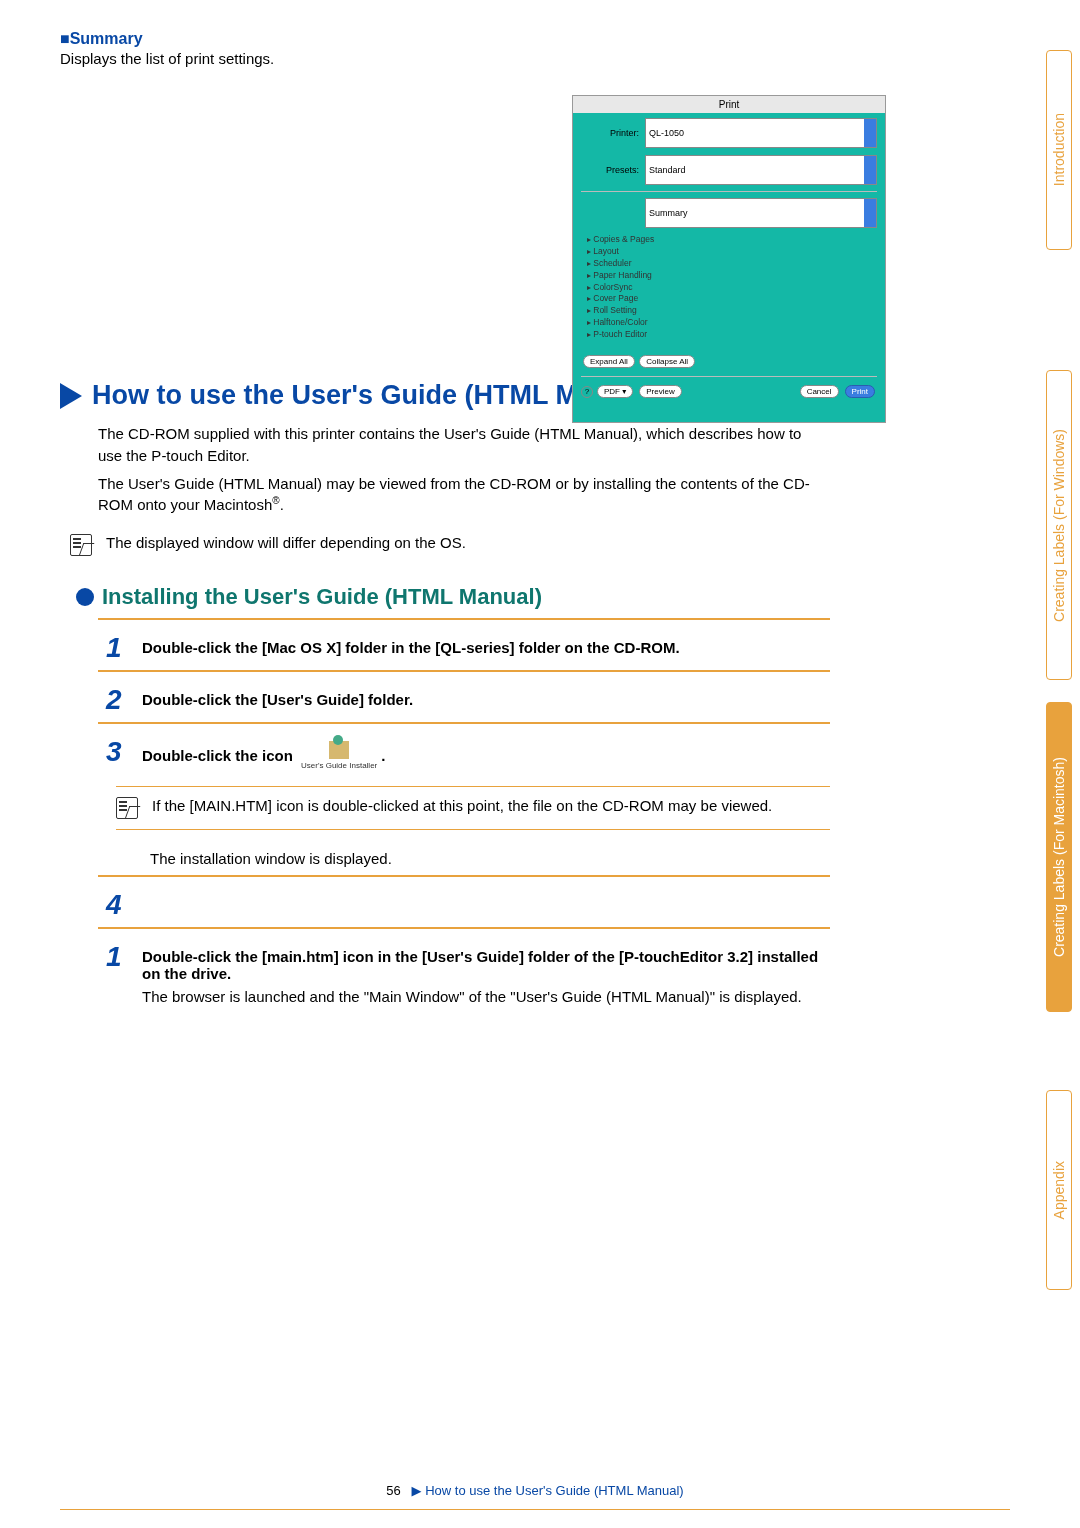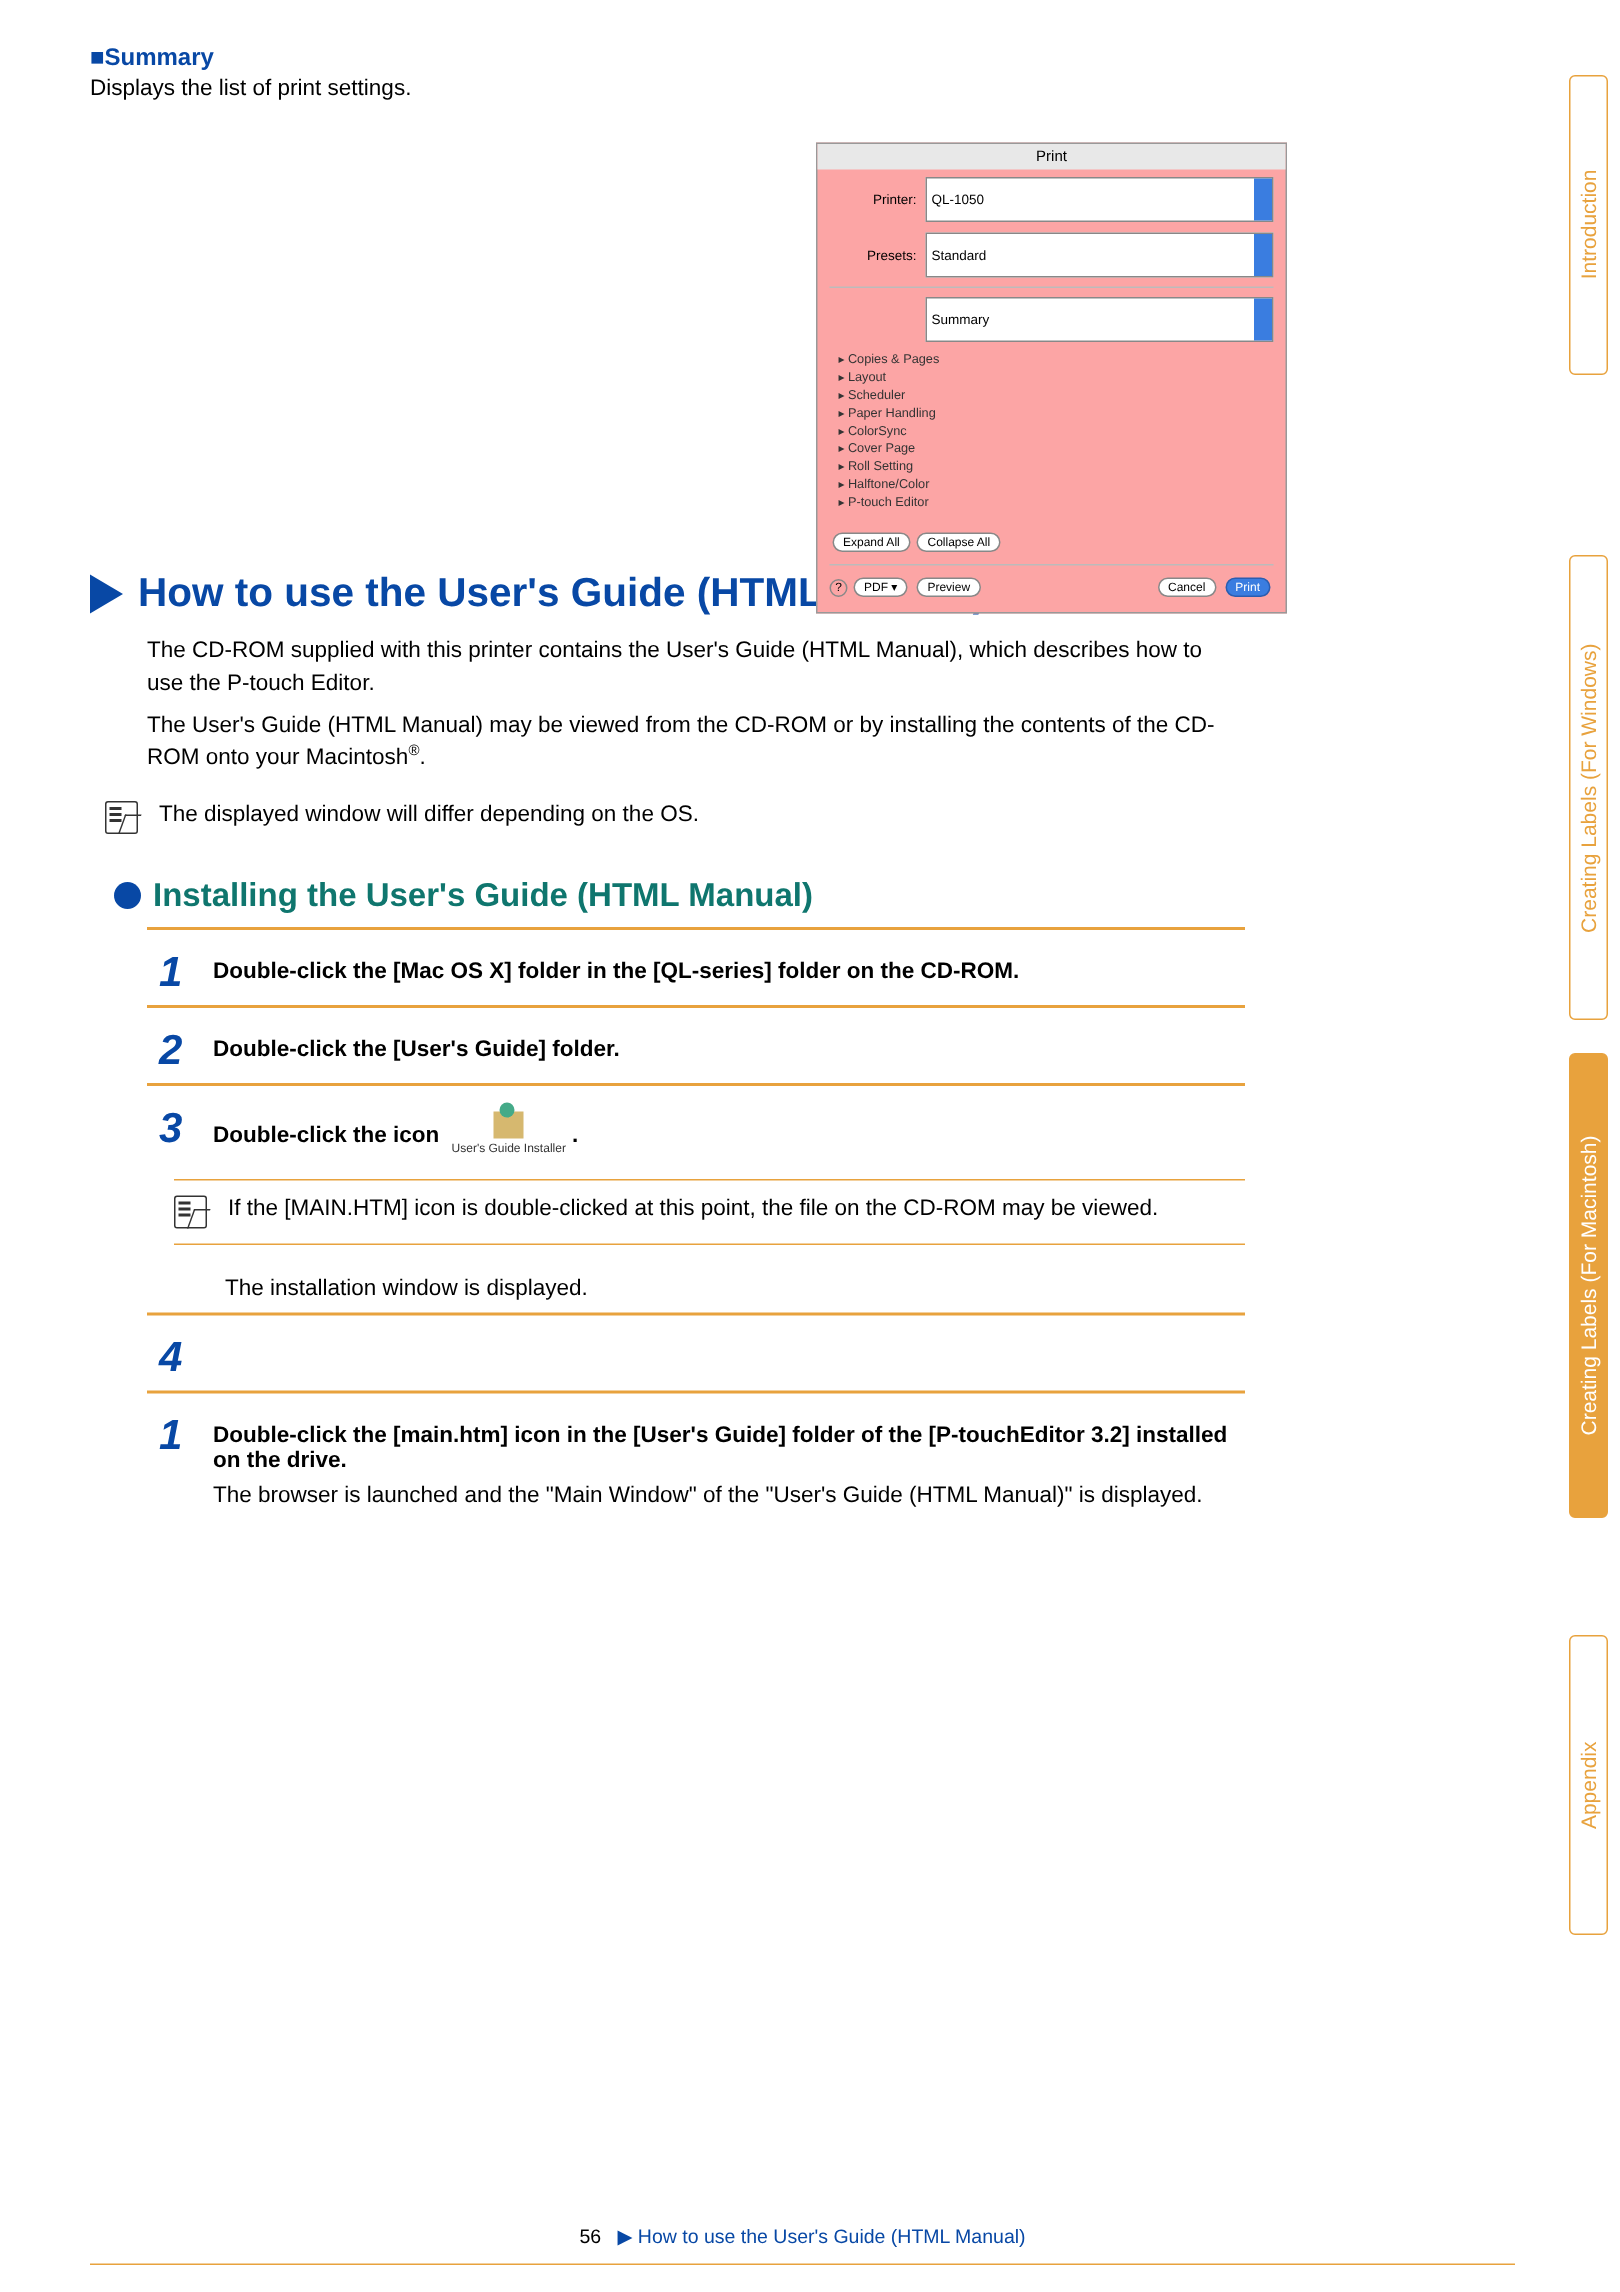--- a/index.html
+++ b/index.html
@@ -50,27 +50,27 @@
     font-size: 16px;
     font-weight: bold;
   }
   .summary-desc {
     font-size: 15px;
     color: #000;
     margin-top: 2px;
   }
   .print-dialog {
     position: absolute;
-    left: 484px;
+    left: 512px;
     top: 65px;
     width: 314px;
     border: 1px solid #999;
-    background: #fca5a5;
+    background: #14b8a6;
     font-size: 9px;
-    padding-bottom: 6px;
+    padding-bottom: 20px;
   }
   .pd-title {
     text-align: center;
     font-size: 10px;
     padding: 3px 0;
     background: #e8e8e8;
   }
   .pd-row {
     display: flex;
     align-items: center;

